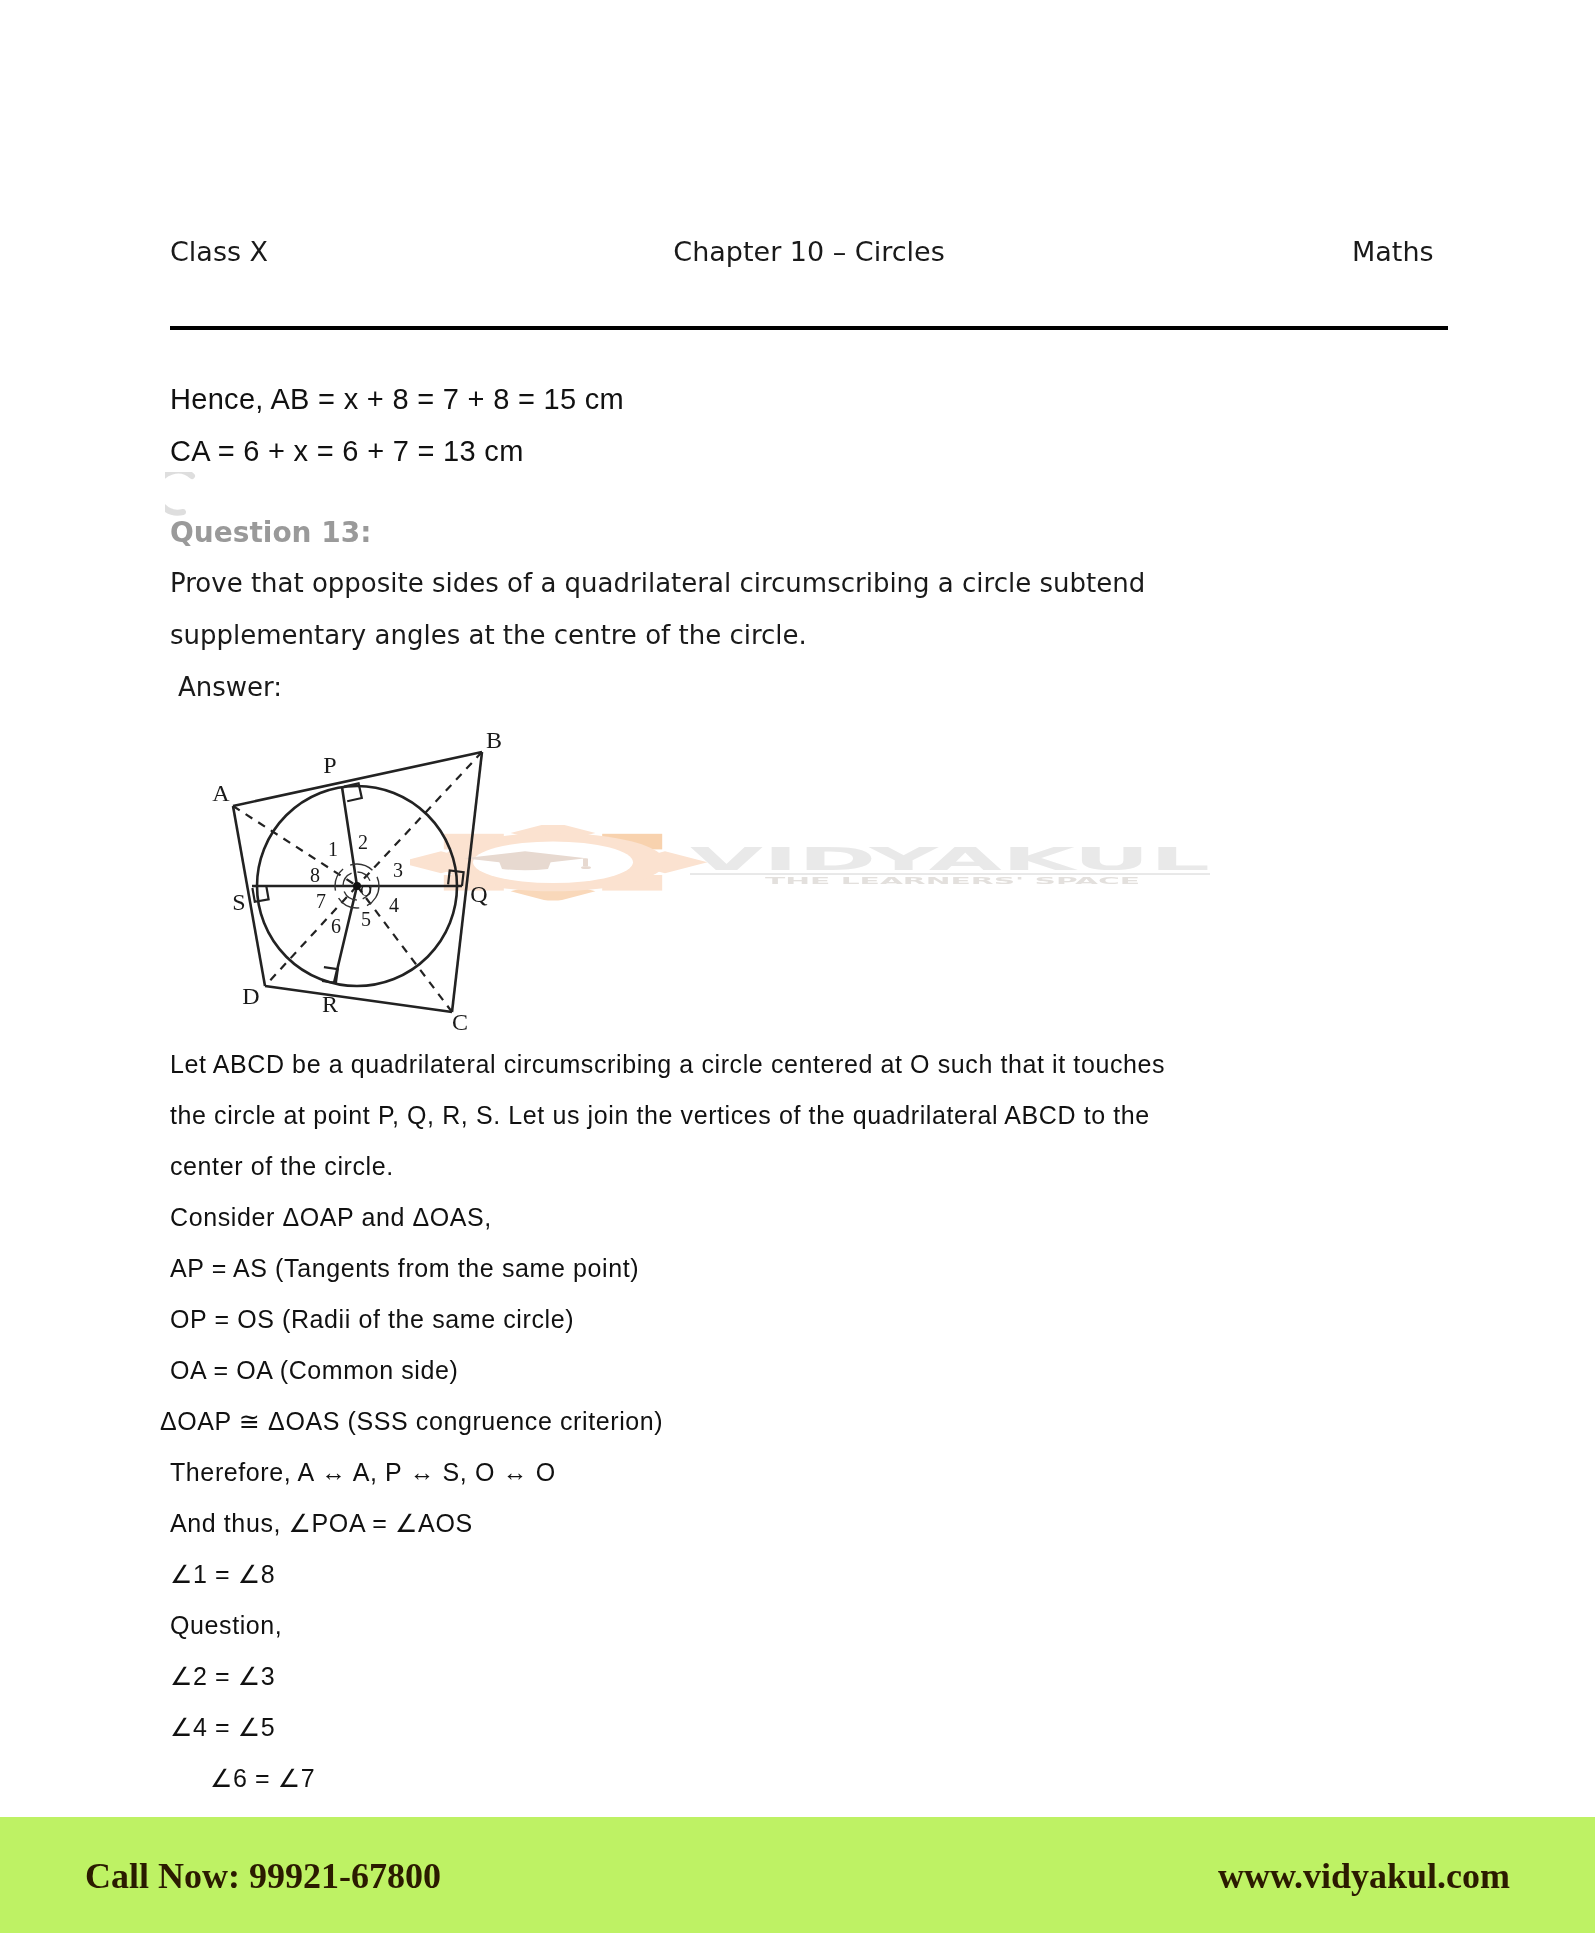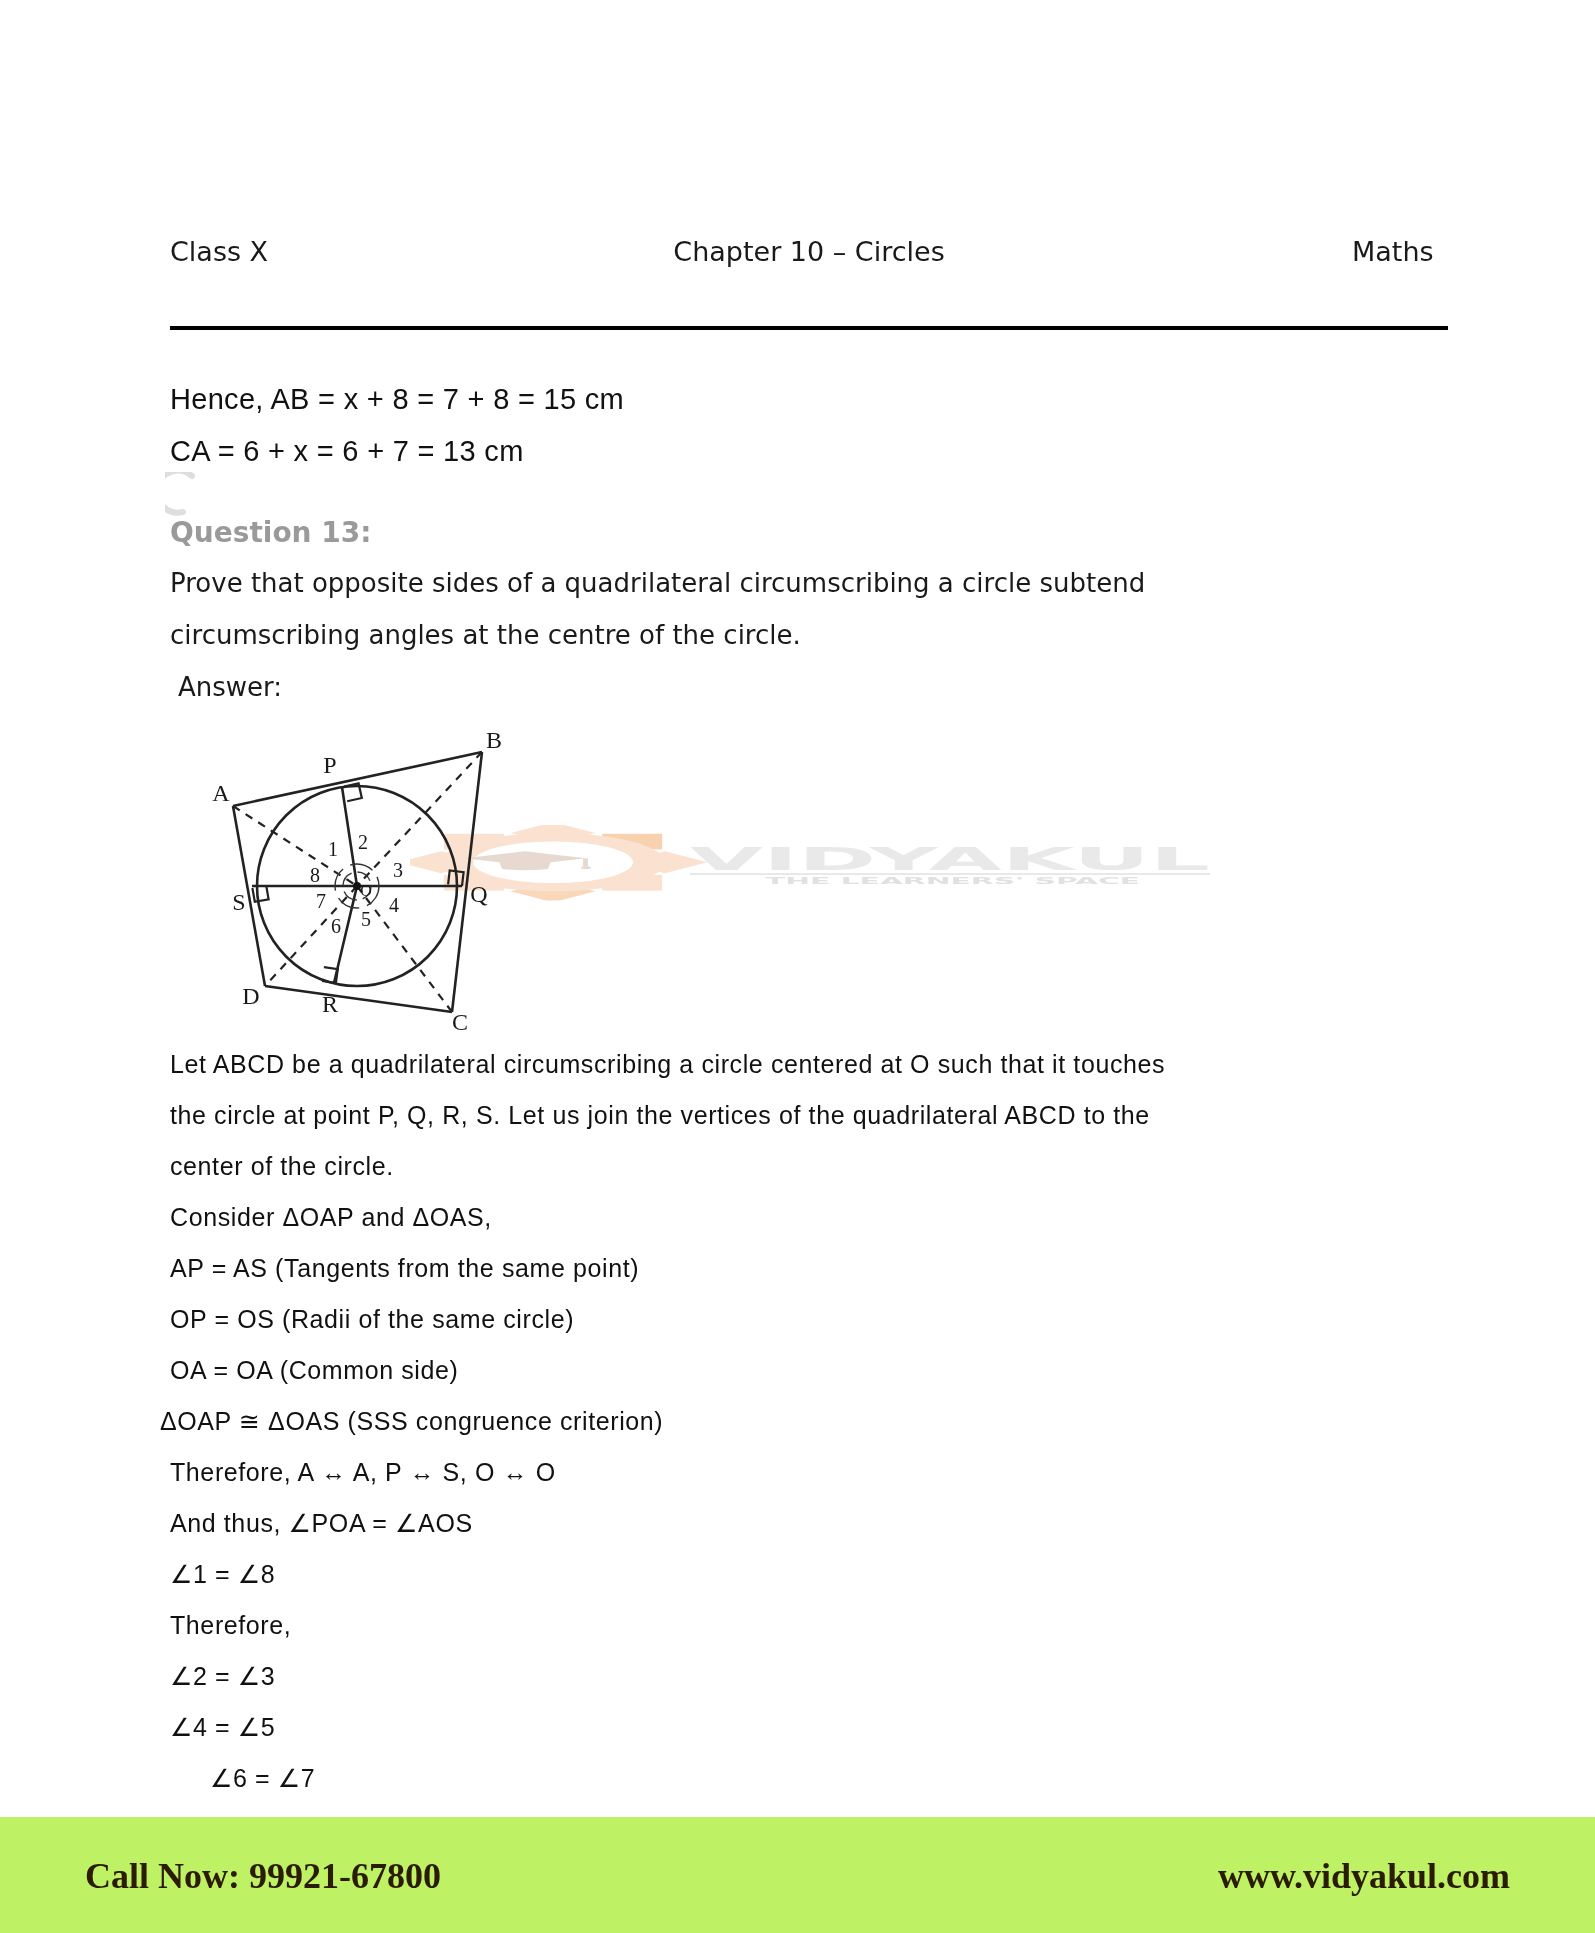--- a/index.html
+++ b/index.html
@@ -70,21 +70,21 @@
 
   <div class="abs cond content" style="left:170px;top:383px;">Hence, AB = x + 8 = 7 + 8 = 15 cm</div>
   <div class="abs cond content" style="left:170px;top:435px;">CA = 6 + x = 6 + 7 = 13 cm</div>
 
   <svg class="abs content" style="left:165px;top:472px;" width="45" height="50" viewBox="0 0 45 50">
     <path d="M 27 4 A 21 21 0 1 0 18 40" fill="none" stroke="#cccccc" stroke-width="6" stroke-linecap="round" opacity="0.65"></path>
   </svg>
 
   <div class="abs qhead content" style="left:170px;top:516px;color:#9A9A9A;">Question 13:</div>
   <div class="abs qtext content" style="left:170px;top:568px;">Prove that opposite sides of a quadrilateral circumscribing a circle subtend</div>
-  <div class="abs qtext content" style="left:170px;top:620px;">circumscribing angles at the centre of the circle.</div>
+  <div class="abs qtext content" style="left:170px;top:620px;">supplementary angles at the centre of the circle.</div>
   <div class="abs qtext content" style="left:170px;top:672px;margin-left:8px;">Answer:</div>
 
   <svg class="abs content" style="left:165px;top:715px;" width="390" height="340" viewBox="165 715 390 340">
     <g stroke="#222222" fill="none" stroke-width="2.6">
 
       <circle cx="357" cy="886" r="100"></circle>
 
       <line x1="233" y1="806" x2="482" y2="752"></line>
       <line x1="482" y1="752" x2="452" y2="1012"></line>
       <line x1="452" y1="1012" x2="265" y2="986"></line>
@@ -141,21 +141,21 @@
   <div class="abs ans-line content" style="left:170px;top:1101px;">the circle at point P, Q, R, S. Let us join the vertices of the quadrilateral ABCD to the</div>
   <div class="abs ans-line content" style="left:170px;top:1152px;">center of the circle.</div>
   <div class="abs ans-line content" style="left:170px;top:1203px;">Consider ΔOAP and ΔOAS,</div>
   <div class="abs ans-line content" style="left:170px;top:1254px;">AP = AS (Tangents from the same point)</div>
   <div class="abs ans-line content" style="left:170px;top:1305px;">OP = OS (Radii of the same circle)</div>
   <div class="abs ans-line content" style="left:170px;top:1356px;">OA = OA (Common side)</div>
   <div class="abs ans-line content" style="left:160px;top:1407px;">ΔOAP ≅ ΔOAS (SSS congruence criterion)</div>
   <div class="abs ans-line content" style="left:170px;top:1458px;">Therefore, A ↔ A, P ↔ S, O ↔ O</div>
   <div class="abs ans-line content" style="left:170px;top:1509px;">And thus, ∠POA = ∠AOS</div>
   <div class="abs ans-line content" style="left:170px;top:1560px;">∠1 = ∠8</div>
-  <div class="abs ans-line content" style="left:170px;top:1611px;">Therefore,</div>
+  <div class="abs ans-line content" style="left:170px;top:1611px;">Question,</div>
   <div class="abs ans-line content" style="left:170px;top:1662px;">∠2 = ∠3</div>
   <div class="abs ans-line content" style="left:170px;top:1713px;">∠4 = ∠5</div>
   <div class="abs ans-line content" style="left:170px;top:1764px;margin-left:40px;">∠6 = ∠7</div>
 
   <div class="abs footer" style="background:#bef264;">
     <div class="footer-text" style="left:85px;">Call Now: 99921-67800</div>
     <div class="footer-text" style="right:85px;">www.vidyakul.com</div>
   </div>
 
 </div>

